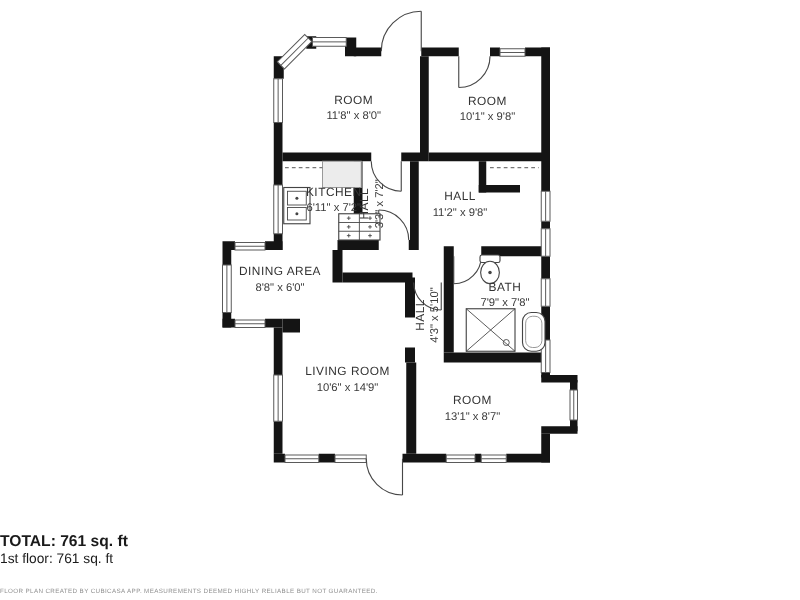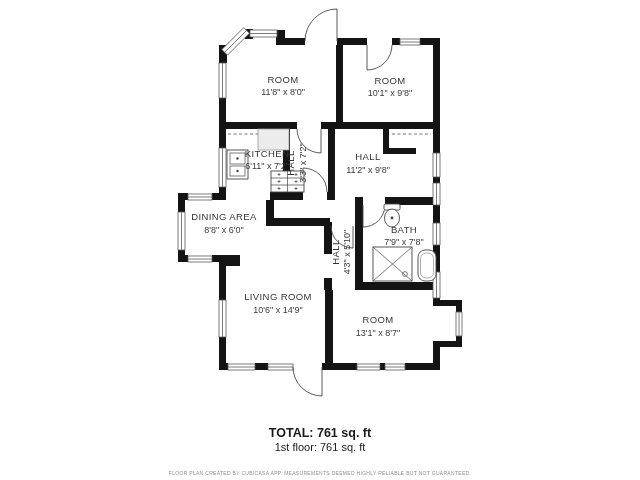--- a/index.html
+++ b/index.html
@@ -10,21 +10,21 @@
   .win{fill:#ffffff;stroke:#5a5a5a;stroke-width:0.8;}
   .winline{stroke:#5a5a5a;stroke-width:0.8;}
   .fix{fill:#ffffff;stroke:#444;stroke-width:0.9;}
   .fixline{stroke:#444;stroke-width:0.7;fill:none;}
   .counter{fill:#ececec;stroke:#999;stroke-width:0.8;}
   .dash{stroke:#777;stroke-width:1;stroke-dasharray:3 2.5;fill:none;}
   .door{stroke:#474747;stroke-width:0.9;fill:none;}
   .rname{font-family:"Liberation Sans",sans-serif;font-size:9.5px;font-weight:500;fill:#333;
          text-anchor:middle;letter-spacing:.4px;}
   .rdims{font-family:"Liberation Sans",sans-serif;font-size:9px;fill:#3a3a3a;text-anchor:middle;}
-  .footer-line{position:absolute;left:0;width:640px;text-align:center;color:#1a1a1a;}
+  .footer-line{position:absolute;left:0;width:640px;color:#1a1a1a;}
   #f-total{top:426px;font-size:12.5px;font-weight:bold;}
   #f-floor{top:441px;font-size:11px;}
   #f-excl{top:454px;font-size:11.5px;}
   #f-disc{top:470px;font-size:5px;color:#8f8f8f;letter-spacing:.3px;}
 </style>
 </head>
 <body>
 
 <div id="stage">
 

